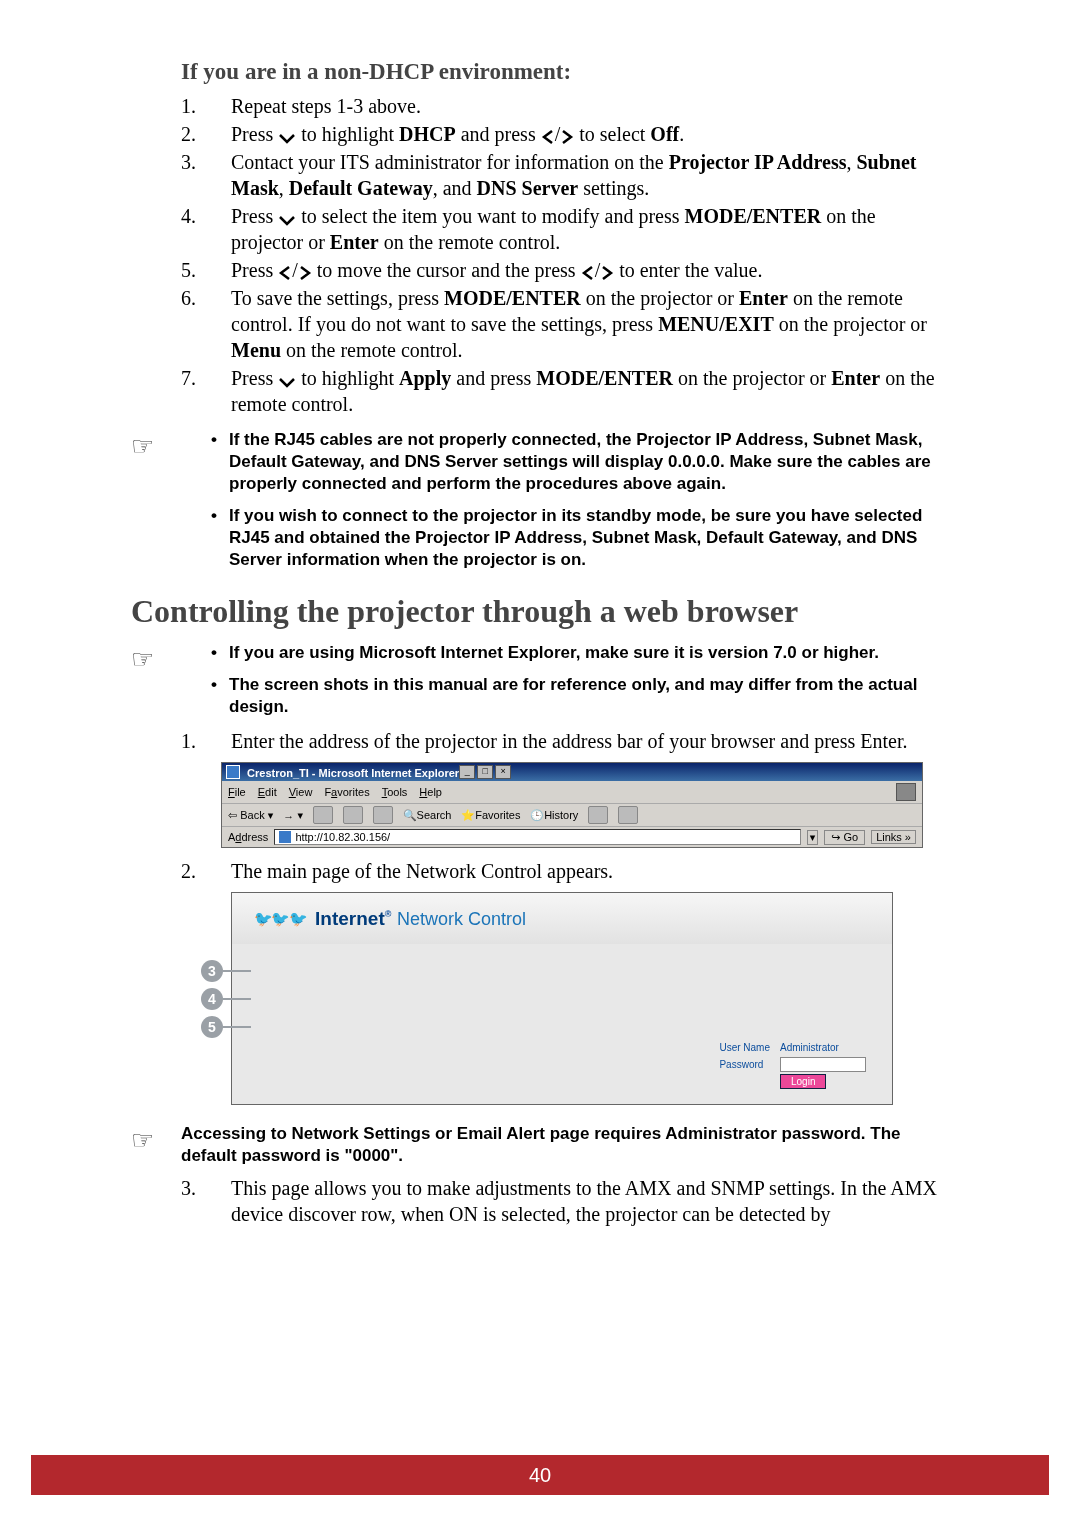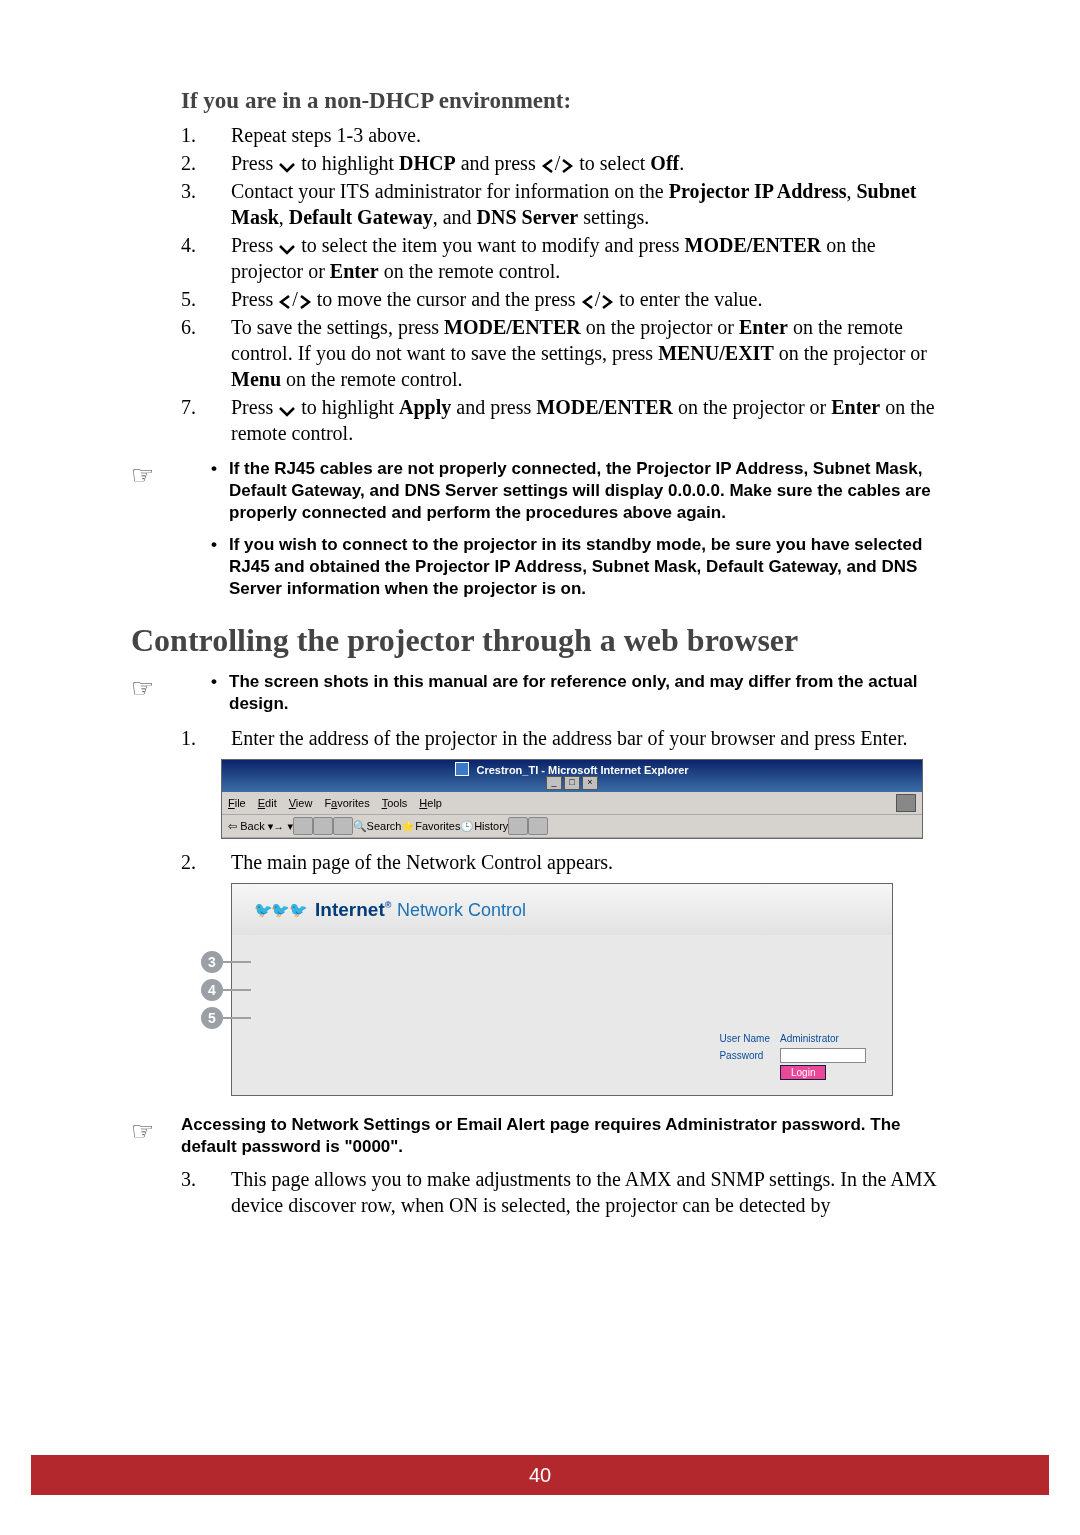--- a/index.html
+++ b/index.html
@@ -7,21 +7,21 @@
     padding: 0;
     font-family: "Times New Roman", serif;
     background: #fff;
     color: #000;
   }
   .page {
     width: 1018px;
     margin: 0 auto;
     background: #fff;
     box-sizing: border-box;
-    padding: 80px 100px 0 100px;
+    padding: 51px 100px 0 100px;
     position: relative;
     min-height: 1495px;
   }
   .h2 {
     font-size: 23px;
     font-weight: bold;
     color: #444;
     margin: 8px 0 8px 50px;
   }
   .h1 {
@@ -100,44 +100,43 @@
     border: 1px solid #666;
     background: #d6d3ce;
     font-family: Tahoma, Arial, sans-serif;
     font-size: 11px;
   }
   .ie-title {
     background: linear-gradient(#0a246a,#3b6ea5);
     color: #fff;
     padding: 2px 4px;
     display: flex;
-    justify-content: flex-end;
+    justify-content: flex-start;
     align-items: center;
-    flex-direction: column;
   }
   .ie-title .cap { font-weight: bold; }
   .ie-title .wbtns { display: flex; gap: 2px; }
   .ie-title .wbtns span {
     width: 14px; height: 12px; background: #c0c0c0; border:1px solid #555;
     font-size: 9px; text-align:center; line-height:11px; color:#000;
   }
   .ie-menu {
     padding: 2px 6px;
     display:flex;
     gap: 12px;
     border-bottom: 1px solid #aaa;
     align-items: center;
   }
   .ie-menu .spacer { flex:1; }
   .ie-menu .logo { width:18px; height:16px; background:#888; border:1px solid #555;}
   .ie-tool {
     padding: 2px 6px;
     border-bottom: 1px solid #aaa;
     display:flex;
-    gap: 0;
+    gap: 10px;
     align-items:center;
   }
   .ie-tool .btn { width:18px; height:16px; background:#bbb; border:1px solid #888; border-radius:2px; }
   .ie-addr {
     padding: 2px 6px;
     display:flex;
     align-items:center;
     gap:6px;
   }
   .ie-addr .lbl { font-size:11px; }
@@ -323,20 +322,21 @@
       <li>If the RJ45 cables are not properly connected, the Projector IP Address, Subnet Mask, Default Gateway, and DNS Server settings will display 0.0.0.0. Make sure the cables are properly connected and perform the procedures above again.</li>
       <li>If you wish to connect to the projector in its standby mode, be sure you have selected RJ45 and obtained the Projector IP Address, Subnet Mask, Default Gateway, and DNS Server information when the projector is on.</li>
     </ul>
   </div>
 
   <div class="h1">Controlling the projector through a web browser</div>
 
   <div class="notes">
     <span class="note-icon">☞</span>
     <ul>
+      <li>If you are using Microsoft Internet Explorer, make sure it is version 7.0 or higher.</li>
       <li>The screen shots in this manual are for reference only, and may differ from the actual design.</li>
     </ul>
   </div>
 
   <ol class="steps">
     <li>
       <span class="num">1.</span>
       <span class="body">Enter the address of the projector in the address bar of your browser and press Enter.</span>
     </li>
   </ol>
@@ -367,20 +367,30 @@
       <span>⇦ <span>Back</span> ▾</span>
       <span>→ ▾</span>
       <span class="btn"></span>
       <span class="btn"></span>
       <span class="btn"></span>
       <span>🔍<span>Search</span></span>
       <span>⭐<span>Favorites</span></span>
       <span>🕒<span>History</span></span>
       <span class="btn"></span>
       <span class="btn"></span>
+    </div>
+    <div class="ie-addr">
+      <span class="lbl">A<span class="und">d</span>dress</span>
+      <span class="field">
+        <span style="width:12px;height:12px;background:#3a7ac8;display:inline-block;"></span>
+        <span>http://10.82.30.156/</span>
+      </span>
+      <span style="border:1px solid #888;padding:0 2px;background:#d6d3ce;">▾</span>
+      <span class="go">↪ <span>Go</span></span>
+      <span class="links"><span>Links</span> »</span>
     </div>
   </div>
 
   <ol class="steps">
     <li>
       <span class="num">2.</span>
       <span class="body">The main page of the Network Control appears.</span>
     </li>
   </ol>
 

